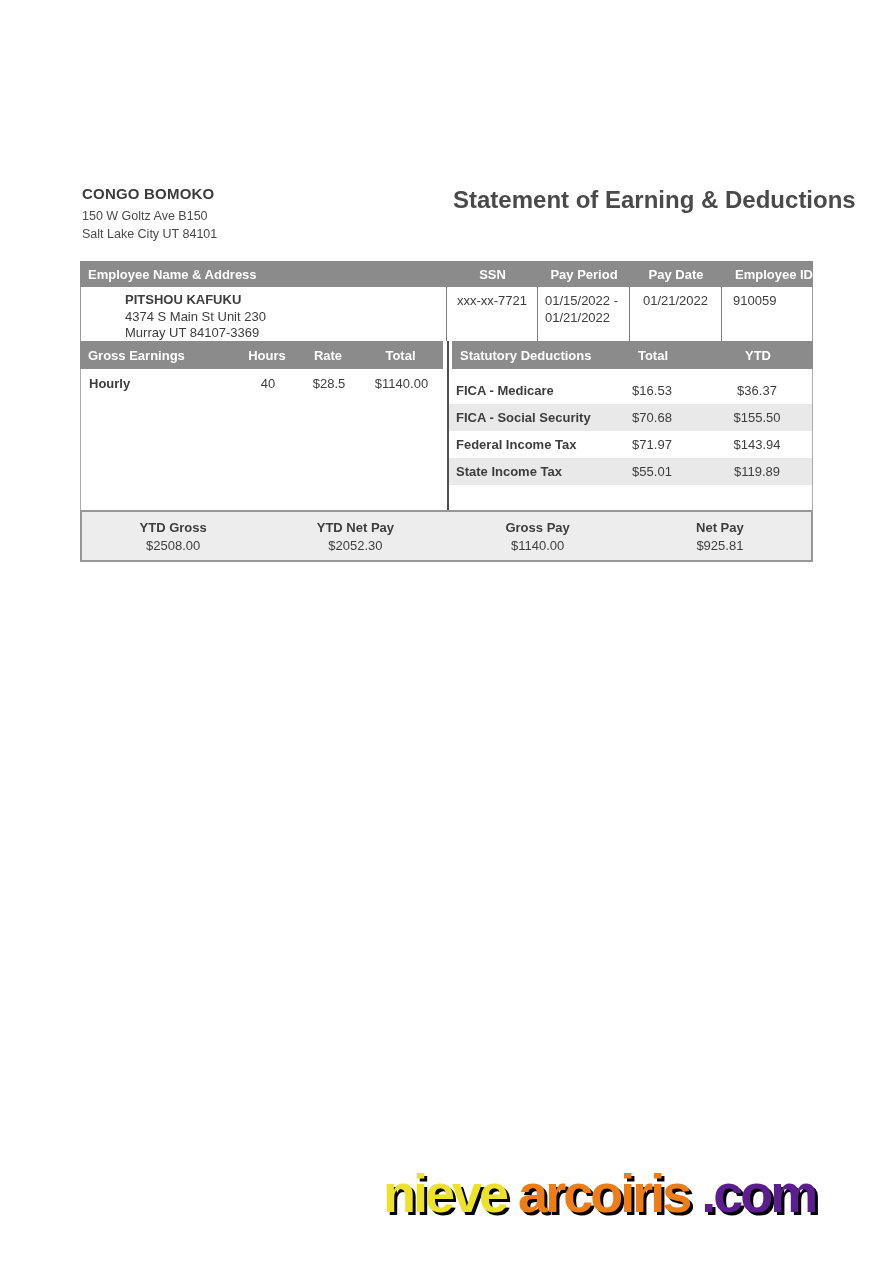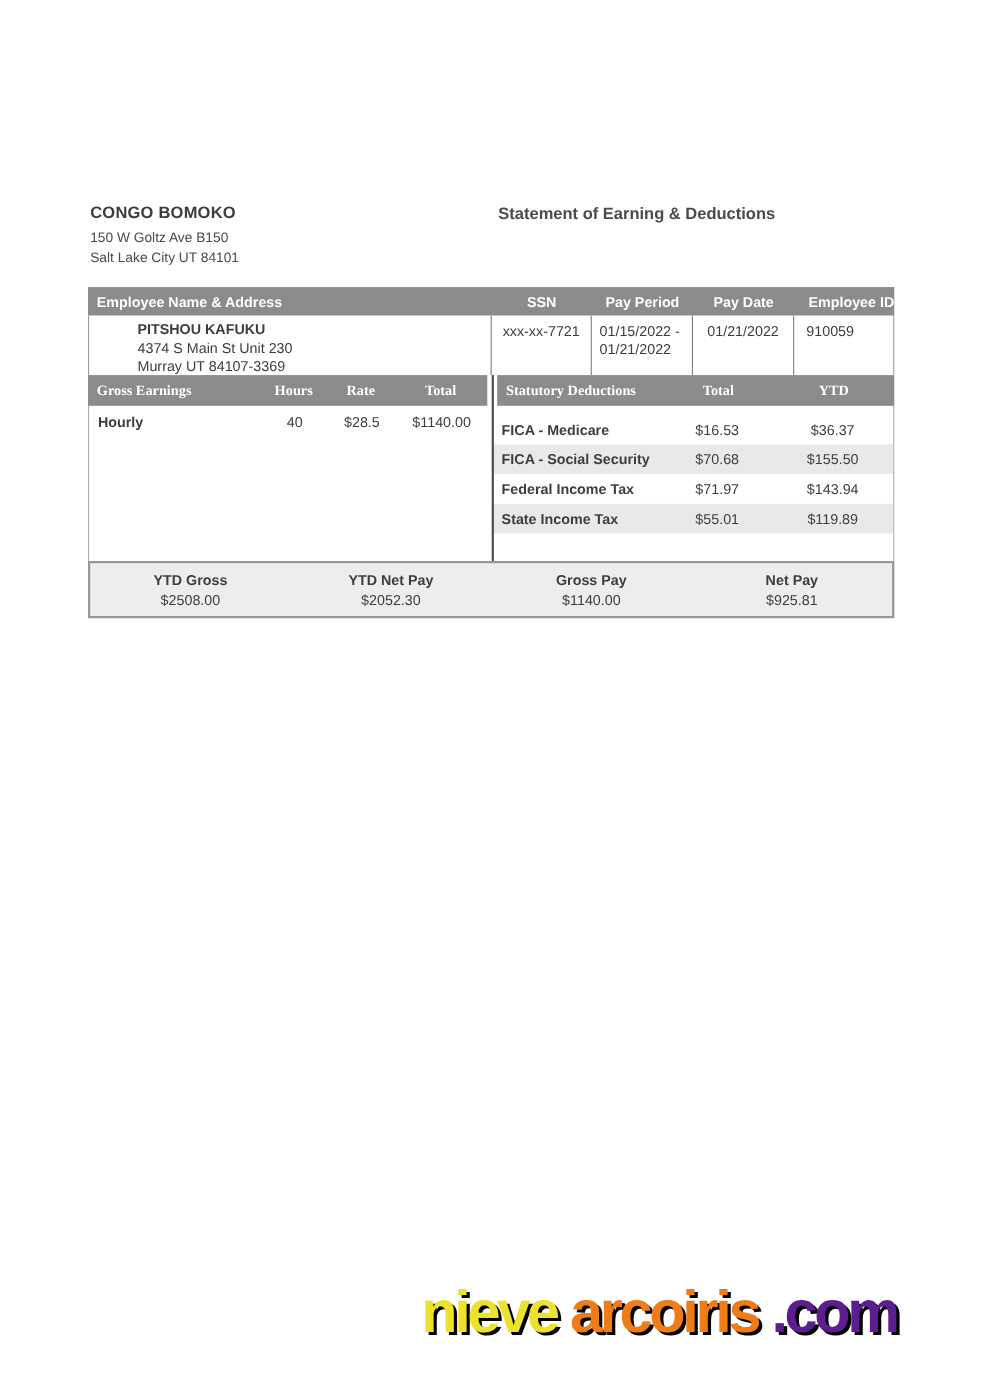--- a/index.html
+++ b/index.html
@@ -6,21 +6,21 @@
   html,body { background:#ffffff; }
   body {
     width:892px; height:1262px; position:relative; overflow:hidden;
     font-family:"Liberation Sans", sans-serif; color:#3d3d3d;
   }
 
   
   .company-block { position:absolute; left:82px; top:185px; }
   .company-name { font-size:15px; font-weight:bold; color:#3c3c3c; margin-bottom:6px; letter-spacing:.2px; }
   .company-addr { font-size:12.5px; color:#4a4a4a; line-height:17.5px; }
-  .doc-title { position:absolute; left:453px; top:186px; font-size:15px; font-weight:bold; color:#4a4a4a; }
+  .doc-title { position:absolute; left:453px; top:186px; font-size:24px; font-weight:bold; color:#4a4a4a; }
 
   
   .paystub { position:absolute; left:80px; top:261px; width:733px; font-size:13px; }
 
   .row-h1 { display:flex; align-items:center; height:26px; background:#8b8b8b; color:#ffffff; font-weight:bold; }
   .c-name   { flex:1; padding-left:8px; }
   .c-ssn    { width:91px; text-align:center; }
   .c-period { width:92px; text-align:center; }
   .c-date   { width:92px; text-align:center; }
   .c-id     { width:91px; text-align:right; }
@@ -28,21 +28,21 @@
   .row-info { display:flex; height:54px; background:#fff;
               border-left:1px solid #9b9b9b; border-right:1px solid #9b9b9b;padding-left:36px; }
   .i-name   { flex:1; padding:5px 8px 0 8px; line-height:16.5px; }
   .i-name .emp-name { font-weight:bold; }
   .i-cell   { border-left:1.5px solid #7d7d7d; padding-top:6px; }
   .i-ssn    { width:91px; text-align:center; }
   .i-period { width:92px; padding-left:7px; line-height:16.5px; }
   .i-date   { width:92px; text-align:center; }
   .i-id     { width:91px; padding-left:11px; }
 
-  .row-h2 { display:flex; height:28px;font-family:Liberation Serif, serif; }
+  .row-h2 { display:flex; height:28px; }
   .h2-left  { width:363px; margin-right:9px; background:#8b8b8b; color:#fff; font-weight:bold;
               display:flex; align-items:center; }
   .h2-right { flex:1; background:#8b8b8b; color:#fff; font-weight:bold;
               display:flex; align-items:center; }
   .e-desc  { flex:1; padding-left:8px; }
   .e-hours { width:62px; text-align:center; }
   .e-rate  { width:60px; text-align:center; }
   .e-total { width:85px; text-align:center; }
   .d-label { flex:1; padding-left:8px; }
   .d-total { width:100px; text-align:center; }

